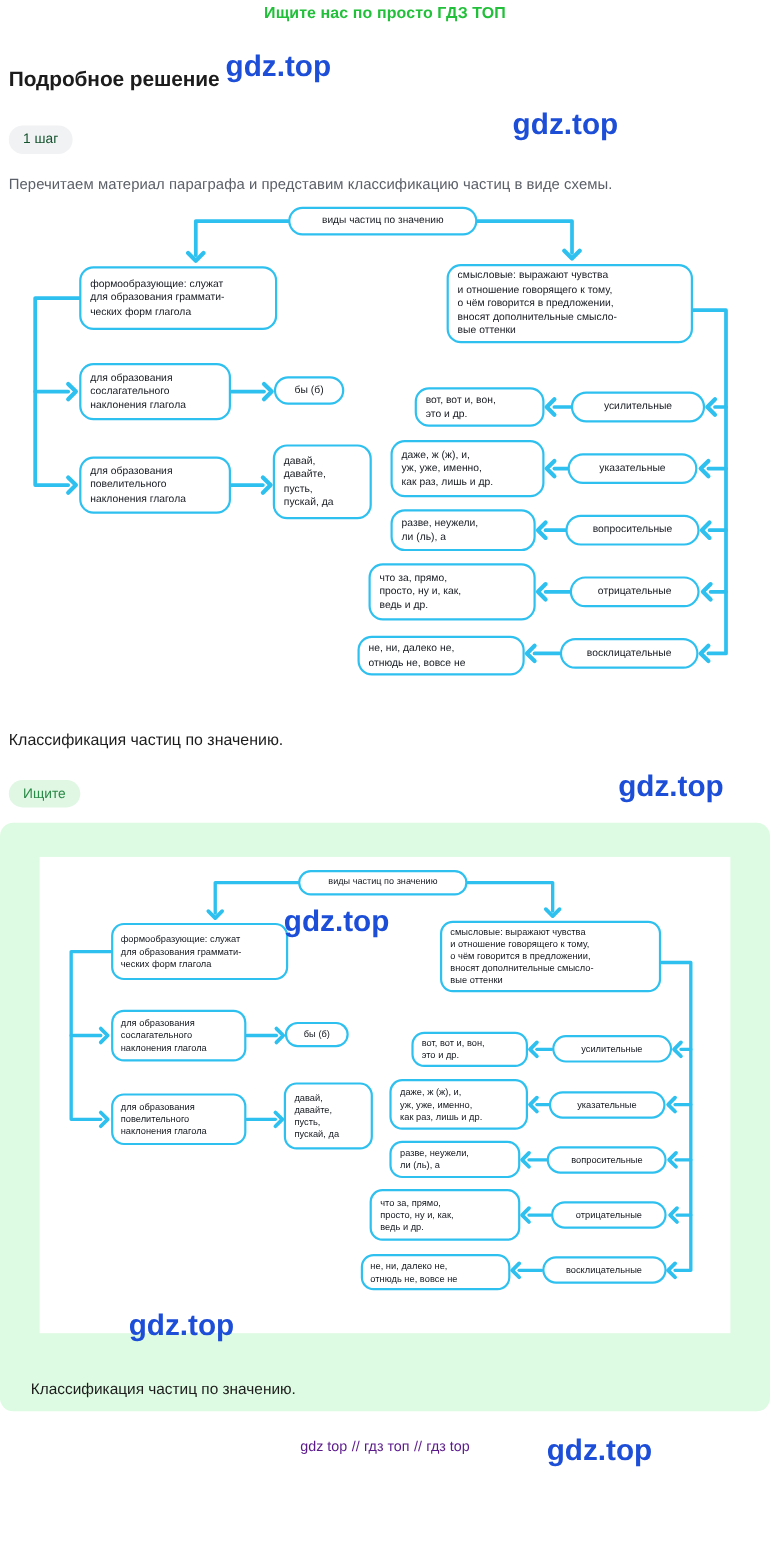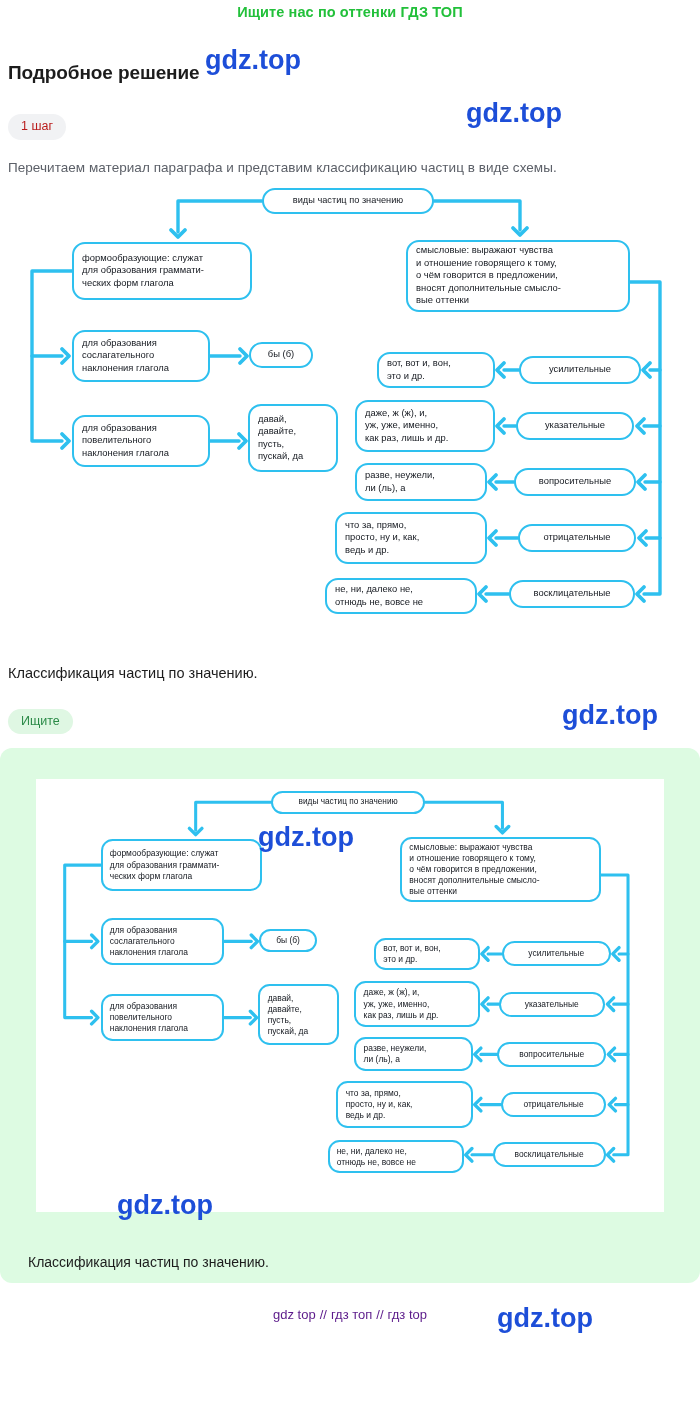--- a/index.html
+++ b/index.html
@@ -38,21 +38,21 @@
   }
 
   
   .badge {
     display: inline-block;
     border-radius: 14px;
     font-size: 12.5px;
     padding: 6px 13px 7px;
     line-height: 1;
   }
-  .badge-step { background: #f1f2f4; color: #b91c1c; margin-top: 30px; }
+  .badge-step { background: #f1f2f4; color: #14532d; margin-top: 30px; }
   .badge-answer { background: #dff7e3; color: #2a8a47; margin-top: 28px; }
 
   .step-text {
     font-size: 13.5px;
     color: #5c6068;
     margin-top: 20px;
     letter-spacing: .05px;
   }
   .caption {
     font-size: 14.5px;
@@ -123,21 +123,21 @@
     padding: 4px 8px;
     letter-spacing: .02px;
   }
   .node.center { justify-content: center; text-align: left; }
   .node.pill { border-radius: 20px; justify-content: center; }
   .node span { display: block; }
 </style>
 </head>
 <body>
 
-<div class="promo">Ищите нас по оттенки ГДЗ ТОП</div>
+<div class="promo">Ищите нас по просто ГДЗ ТОП</div>
 
 <div class="page-pad">
   <div class="sol-title">Подробное решение</div>
   <div class="badge badge-step">1 шаг</div>
   <div class="step-text">Перечитаем материал параграфа и представим классификацию частиц в виде схемы.</div>
 </div>
 
 <div class="diagram" id="diagram-main">
     <svg width="700" height="470">
       <g transform="scale(1) translate(0,-245)">

